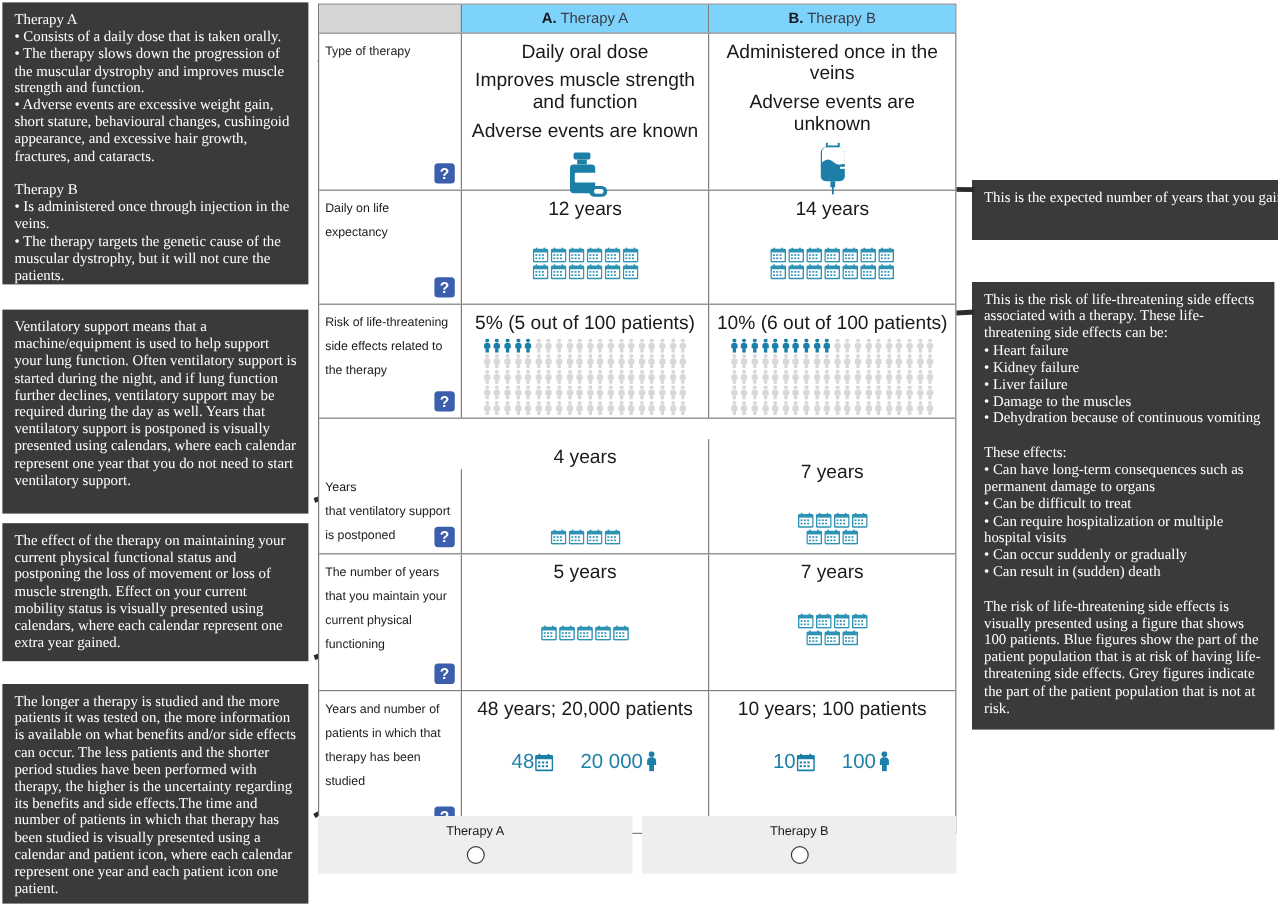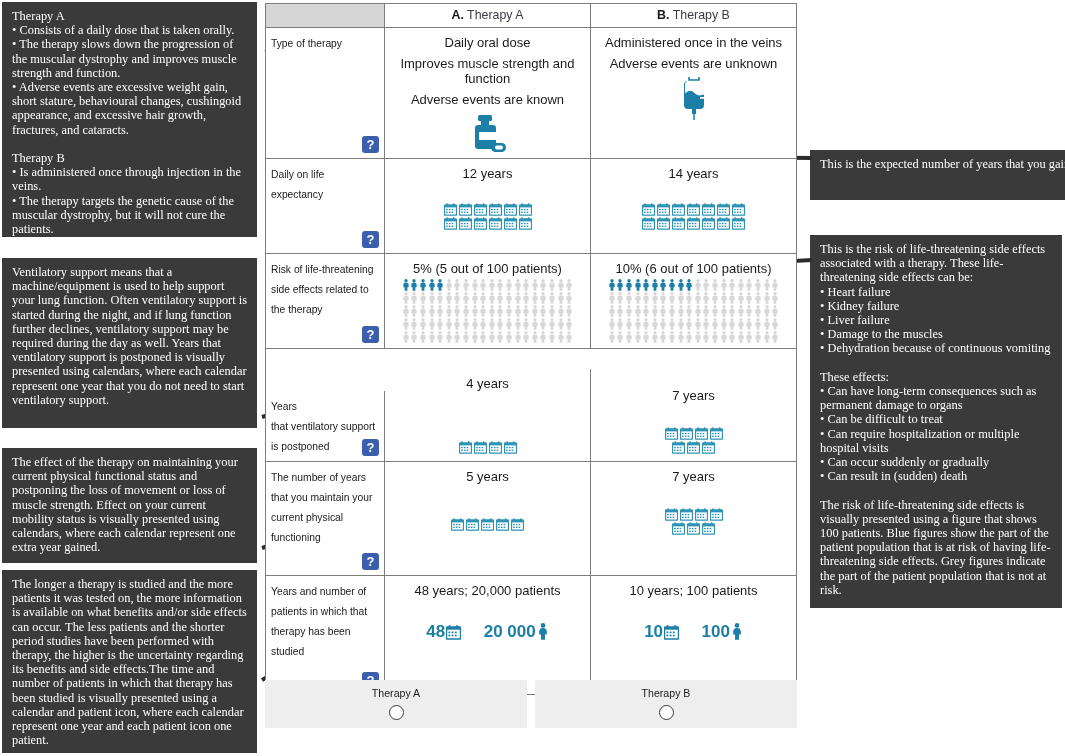--- a/index.html
+++ b/index.html
@@ -17,21 +17,21 @@
     font-family:"Liberation Serif", serif;
     font-size:12.4px;
     line-height:14.2px;
     padding:7px 9px 7px 10px;
     box-sizing:border-box;
     white-space:pre-wrap;
   }
   
   #note-therapy-desc{left:2px;top:2px;width:255px;height:235px;}
   #note-ventilatory{left:2px;top:258px;width:255px;height:170px;}
-  #note-physical{left:2px;top:448px;width:255px;height:115px;}
+  #note-physical{left:2px;top:436px;width:255px;height:115px;}
   #note-studies{left:2px;top:570px;width:255px;height:183px;}
   
   #note-life-exp{left:810px;top:150px;width:273px;height:50px;}
   #note-risk{left:810px;top:235px;width:252px;height:373px;}
 
   
   #arrows{position:absolute;left:0;top:0;width:1065px;height:756px;pointer-events:none;}
 
   
   #table{
@@ -57,41 +57,41 @@
   .c-a,.c-b{
     flex:1 1 0;
     box-sizing:border-box;
     padding:5px 4px 6px 4px;
     text-align:center;
   }
   .c-a{border-right:1px solid #7d7d7d;}
   .hdr{background:#d6d6d6;}
   .hdr .c-label{background:#d6d6d6;border-right:1px solid #7d7d7d;height:23px;padding:0;}
   .hdr .c-a,.hdr .c-b{
-    background:#ffffff;height:23px;line-height:23px;padding:0;
+    background:#7dd3fc;height:23px;line-height:23px;padding:0;
     font-size:12.4px;color:#3b3b46;text-align:center;
   }
   .hdr b{color:#16161d;}
   .qmark{
     position:absolute;right:5px;bottom:5px;
     width:17px;height:17px;border-radius:3px;
     background:#3c5fad;color:#ffffff;
     font-size:13px;font-weight:bold;
     text-align:center;line-height:17px;
   }
-  .val{font-size:13px;color:#1a1a1a;margin-top:2px;}
+  .val{font-size:16px;color:#1a1a1a;margin-top:2px;}
   .line2{margin-top:6px;}
   .icons{margin-top:6px;line-height:0;}
   .calrow{line-height:0;margin-bottom:1px;}
   .cal{display:inline-block;margin:0 1px;}
   .pgrid{margin-top:3px;line-height:0;letter-spacing:0;font-size:0;}
   .pfig{display:inline-block;margin:0 0.3px;}
   .bigstat{
     display:inline-block;
-    color:#1b7fa8;font-weight:bold;font-size:17px;
+    color:#1b7fa8;font-weight:normal;font-size:17px;
     vertical-align:middle;margin:0 9px;
   }
   .bigstat svg{vertical-align:-3px;margin-left:1px;}
 
   
   #selector{position:absolute;left:265px;top:680px;width:532px;display:flex;gap:8px;}
   .selbox{
     flex:1 1 0;background:#eeeeee;
     padding:7px 0 8px 0;text-align:center;
     box-sizing:border-box;

